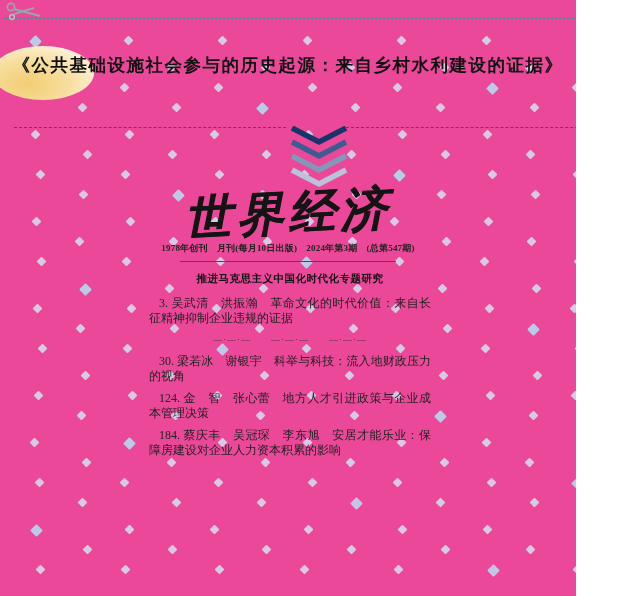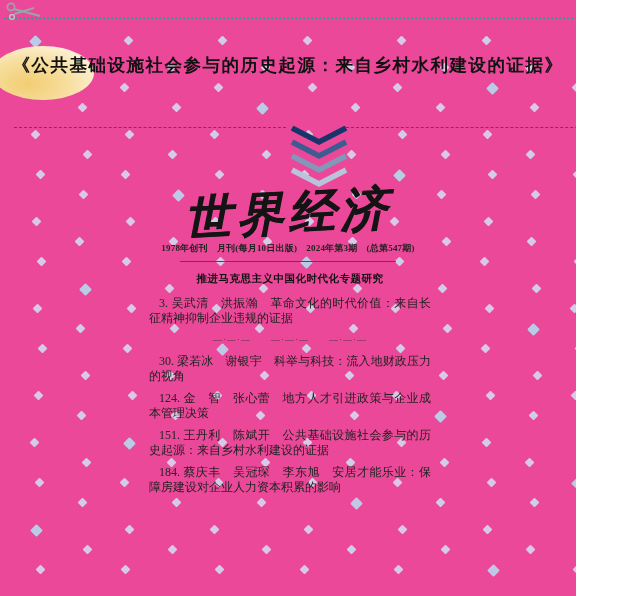--- a/index.html
+++ b/index.html
@@ -272,19 +272,18 @@
     <div class="masthead">世界经济</div>
     <div class="issue-line">1978年创刊　月刊(每月10日出版)　2024年第3期　(总第547期)</div>
     <div class="masthead-rule"></div>
     <div class="toc">
       <div class="toc-heading">推进马克思主义中国化时代化专题研究</div>
       <div class="toc-entries">
           <p class="toc-entry"><span>3. </span><span>吴武清　洪振瀚　</span><span>革命文化的时代价值：来自长征精神抑制企业违规的证据</span></p>
           <div class="toc-divider">—·—·—　　—·—·—　　—·—·—</div>
           <p class="toc-entry"><span>30. </span><span>梁若冰　谢银宇　</span><span>科举与科技：流入地财政压力的视角</span></p>
           <p class="toc-entry"><span>124. </span><span>金　智　张心蕾　</span><span>地方人才引进政策与企业成本管理决策</span></p>
-          <p class="toc-entry"><span>151. </span><span>王丹利　陈斌开　</span><span>公共基础设施社会参与的历史起源：来自乡村水利建设的证据</span></p>
           <p class="toc-entry"><span>184. </span><span>蔡庆丰　吴冠琛　李东旭　</span><span>安居才能乐业：保障房建设对企业人力资本积累的影响</span></p>
         </div>
     </div>
   </div>
 
 </div>
 
 </body></html>

